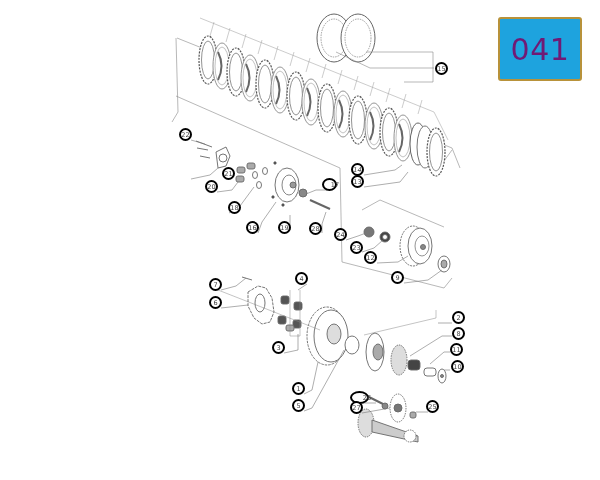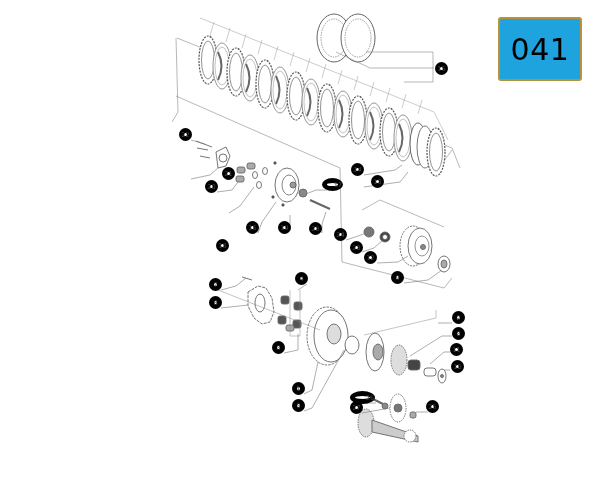--- a/index.html
+++ b/index.html
@@ -1,25 +1,25 @@
 <!DOCTYPE html>
 <html><head>
   <meta charset="utf-8">
   <style>
     html, body { margin: 0; padding: 0; background: #ffffff; }
     body { width: 600px; height: 480px; position: relative; overflow: hidden; font-family: "Liberation Sans", sans-serif; }
     .badge {
       position: absolute; left: 498px; top: 17px; width: 84px; height: 64px;
       background: #1ea3de; border: 2px solid #b8923a; border-radius: 3px;
-      box-sizing: border-box; color: #000000; font-size: 30px;
+      box-sizing: border-box; color: #701a75; font-size: 30px;
       display: flex; align-items: center; justify-content: center;
       font-family: "DejaVu Sans", sans-serif; letter-spacing: 0.5px;
     }
     svg.diagram { position: absolute; left: 0; top: 0; }
-    .callout { position: absolute; width: 13px; height: 13px; border: 5px solid #000000; border-radius: 50%;
+    .callout { position: absolute; width: 13px; height: 13px; border: 2px solid #000000; border-radius: 50%;
       background: #fff; font-size: 6.5px; color: #444; display: flex; align-items: center; justify-content: center;
       box-sizing: border-box; font-family: "DejaVu Sans", sans-serif; }
   </style>
 </head>
 <body>
 
 <div class="badge">
   <span>041</span>
 </div>
 
@@ -190,25 +190,25 @@
     <polyline points="444,370 450,370"></polyline>
     <polyline points="362,403 376,403"></polyline>
     <polyline points="362,413 390,408"></polyline>
     <polyline points="416,412 428,412"></polyline>
   </g>
 </svg>
 
 <div id="callouts">
     <div class="callout" style="left: 435px; top: 62px;">15</div>
     <div class="callout" style="left: 351px; top: 163px; font-style: italic;">14</div>
-    <div class="callout" style="left: 371px; top: 175px;">13</div>
+    <div class="callout" style="left: 351px; top: 175px;">13</div>
     <div class="callout" style="left: 179px; top: 128px;">22</div>
     <div class="callout" style="left: 174px; top: 167px; margin-left: 48px;">21</div>
     <div class="callout" style="left: 205px; top: 180px;">20</div>
-    <div class="callout" style="left: 216px; top: 201px; margin-top: 38px;">18</div>
+    <div class="callout" style="left: 228px; top: 201px;">18</div>
     <div class="callout" style="left: 322px; top: 178px; padding-left: 11px;">17</div>
     <div class="callout" style="left: 246px; top: 221px;">16</div>
     <div class="callout" style="left: 278px; top: 221px;">19</div>
     <div class="callout" style="left: 309px; top: 222px;">28</div>
     <div class="callout" style="left: 334px; top: 228px;">24</div>
     <div class="callout" style="left: 350px; top: 241px;">23</div>
     <div class="callout" style="left: 364px; top: 251px;">12</div>
     <div class="callout" style="left: 391px; top: 271px;">9</div>
     <div class="callout" style="left: 209px; top: 278px;">7</div>
     <div class="callout" style="left: 209px; top: 296px;">6</div>

